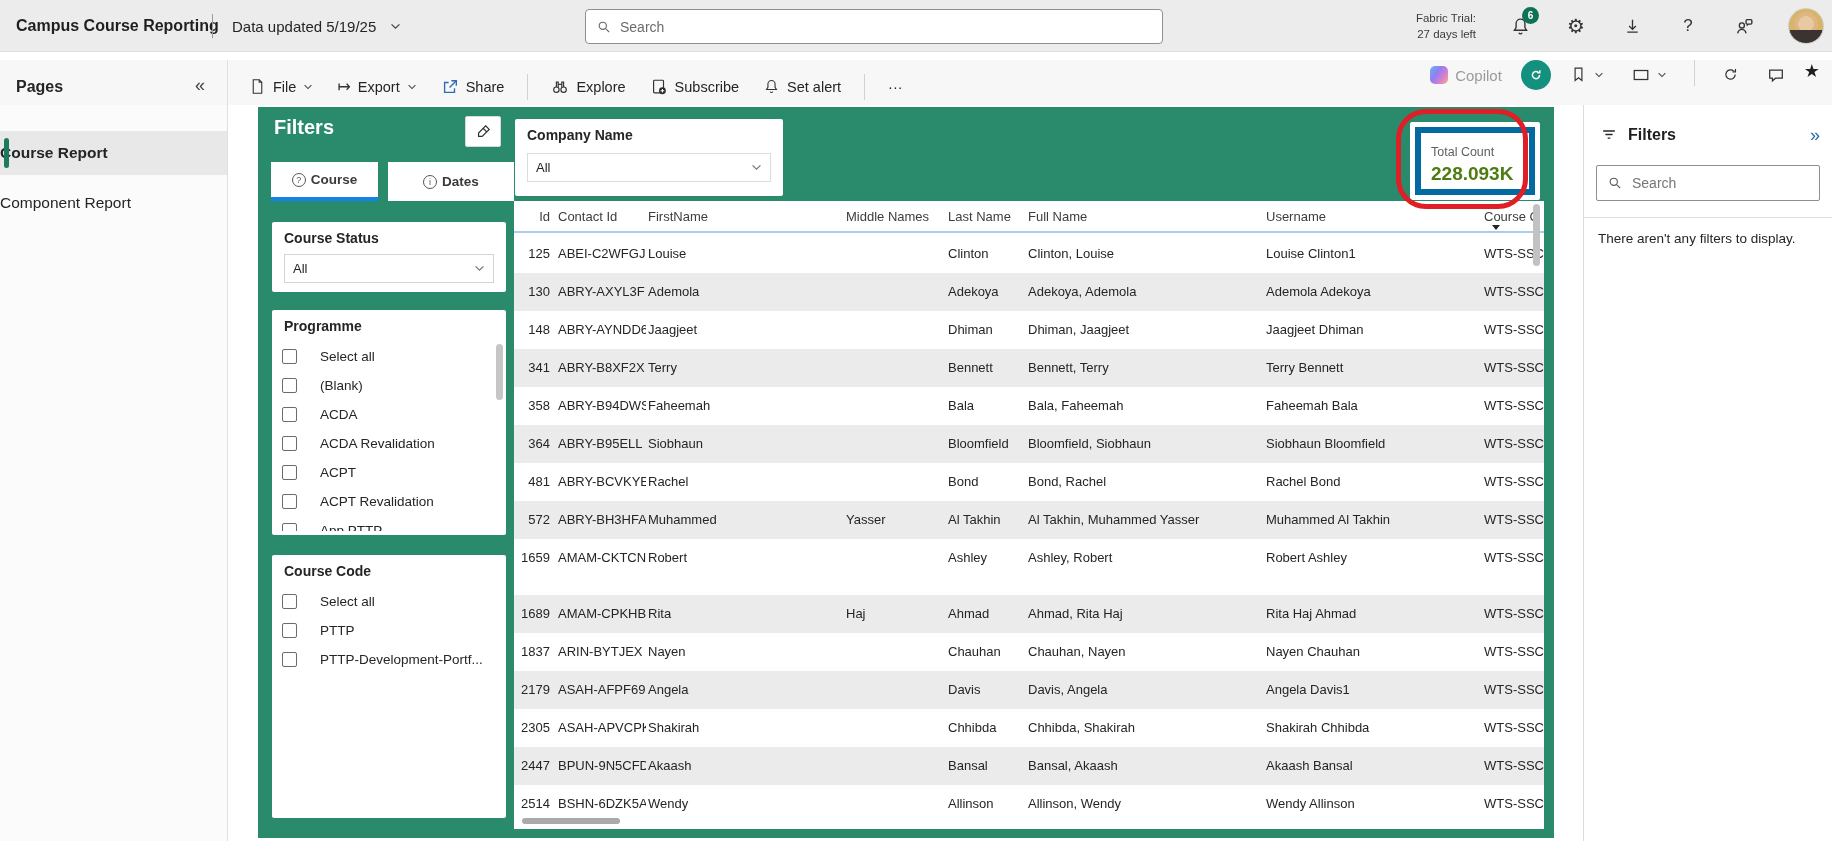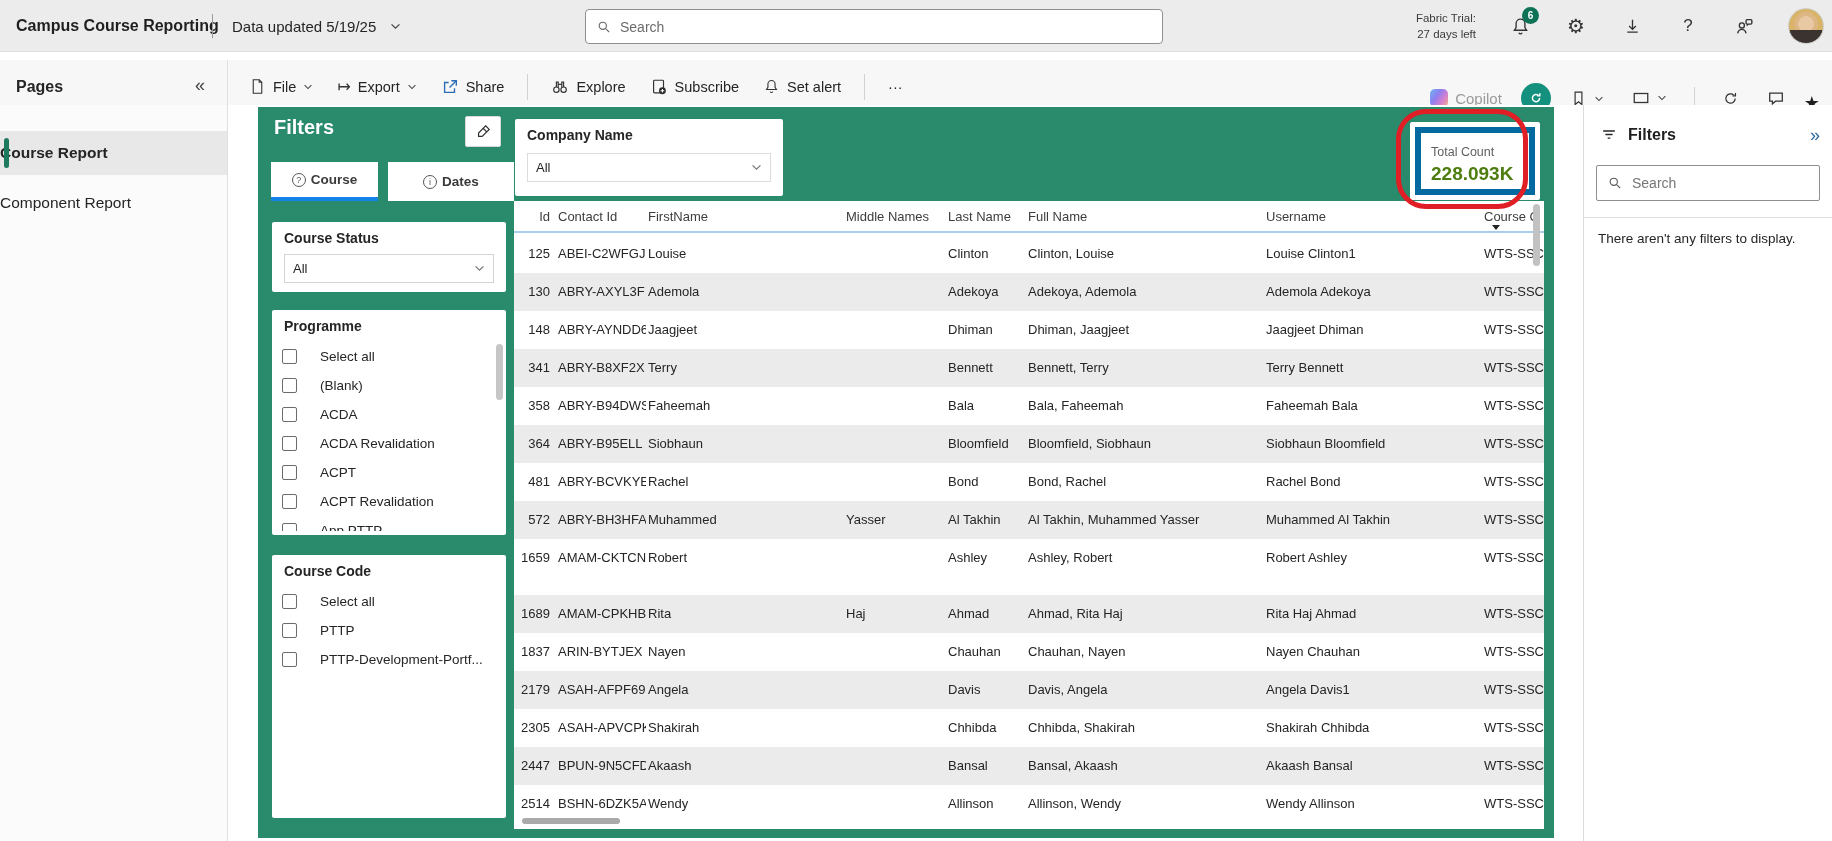--- a/index.html
+++ b/index.html
@@ -27,21 +27,21 @@
       linear-gradient(180deg, rgba(0,0,0,0) 62%, #3a3330 63%),
       radial-gradient(circle at 50% 44%, #e8c9a4 0 30%, #ddb684 31% 46%, #d8b468 47% 72%, #b99a55 73% 100%);
   }
 
   
   .toolbar { position:absolute; left:0; top:60px; width:1832px; height:53px; background:#f7f7f7; border-bottom:1px solid #e0e0e0; }
   .tb-pages { position:absolute; left:0; top:0; width:228px; height:53px; border-right:1px solid #e0e0e0; }
   .pages-label { position:absolute; left:16px; top:0; height:53px; line-height:53px; font-size:16px; font-weight:700; }
   .pages-collapse { position:absolute; right:22px; top:0; height:53px; line-height:51px; font-size:18px; color:#444; cursor:pointer; }
   .tb-acts { position:absolute; left:240px; top:0; height:53px; display:flex; align-items:center; gap:6px; }
-  .tb-acts-right { position:absolute; right:12px; top:0; height:53px; display:flex; align-items:flex-end; gap:10px; }
+  .tb-acts-right { position:absolute; right:12px; top:0; height:53px; display:flex; align-items:flex-start; gap:10px; }
   .act { display:flex; align-items:center; gap:7px; font-size:14.5px; color:#252525; padding:6px 9px; border-radius:3px; cursor:pointer; white-space:nowrap; }
   .vdiv { width:1px; height:26px; background:#d2d2d2; margin:0 8px; }
   .glyph-export { font-size:16px; color:#333; font-family:"DejaVu Sans",sans-serif; }
   .copilot-logo { width:18px; height:18px; border-radius:5px; background:linear-gradient(125deg,#6bb5f2 0%,#8f7ff0 38%,#d77fd0 68%,#f2b27c 100%); }
   .copilot-label { color:#9a9a9a; font-size:15px; }
   .toggle-circle { width:30px; height:30px; border-radius:50%; background:#14917e; display:flex; align-items:center; justify-content:center; cursor:pointer; }
   .glyph-star { font-size:18px; color:#1f1f1f; font-family:"DejaVu Sans",sans-serif; cursor:pointer; }
   .chev { flex:0 0 auto; }
 
   

